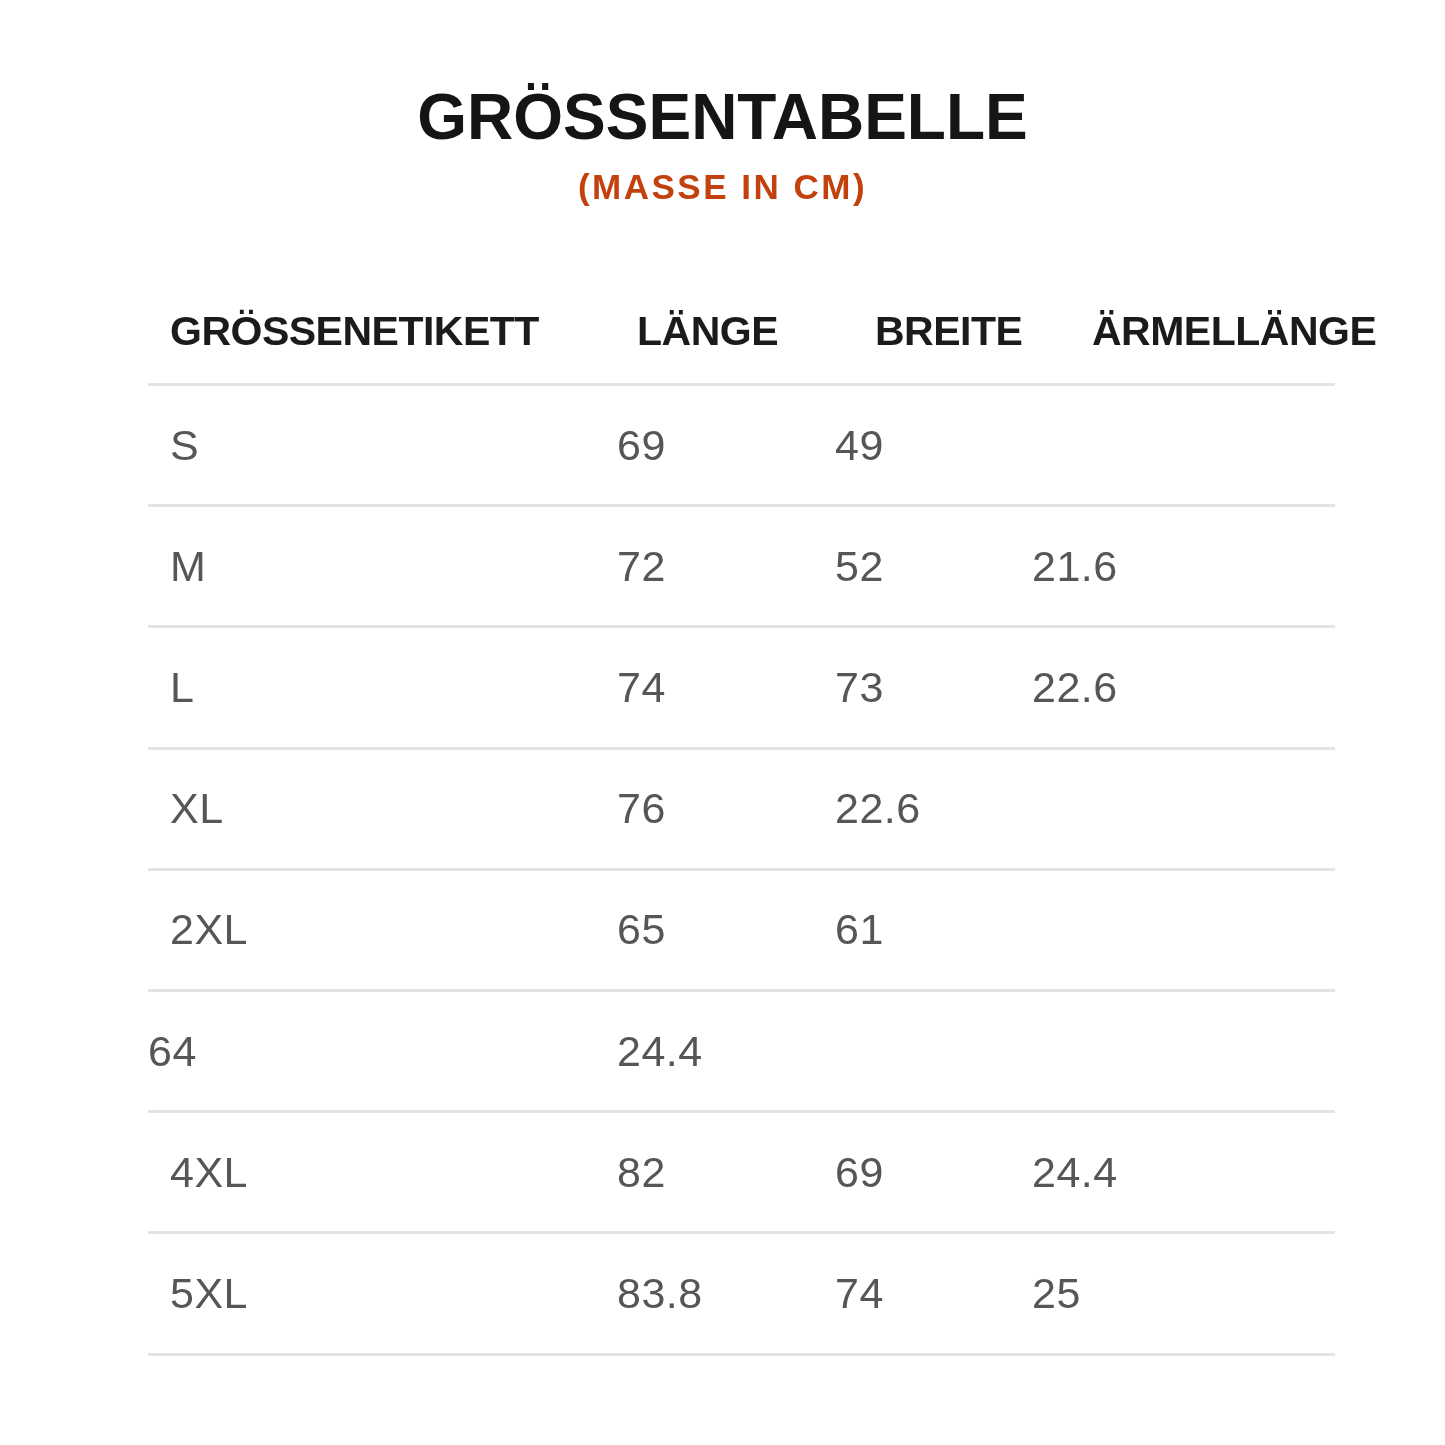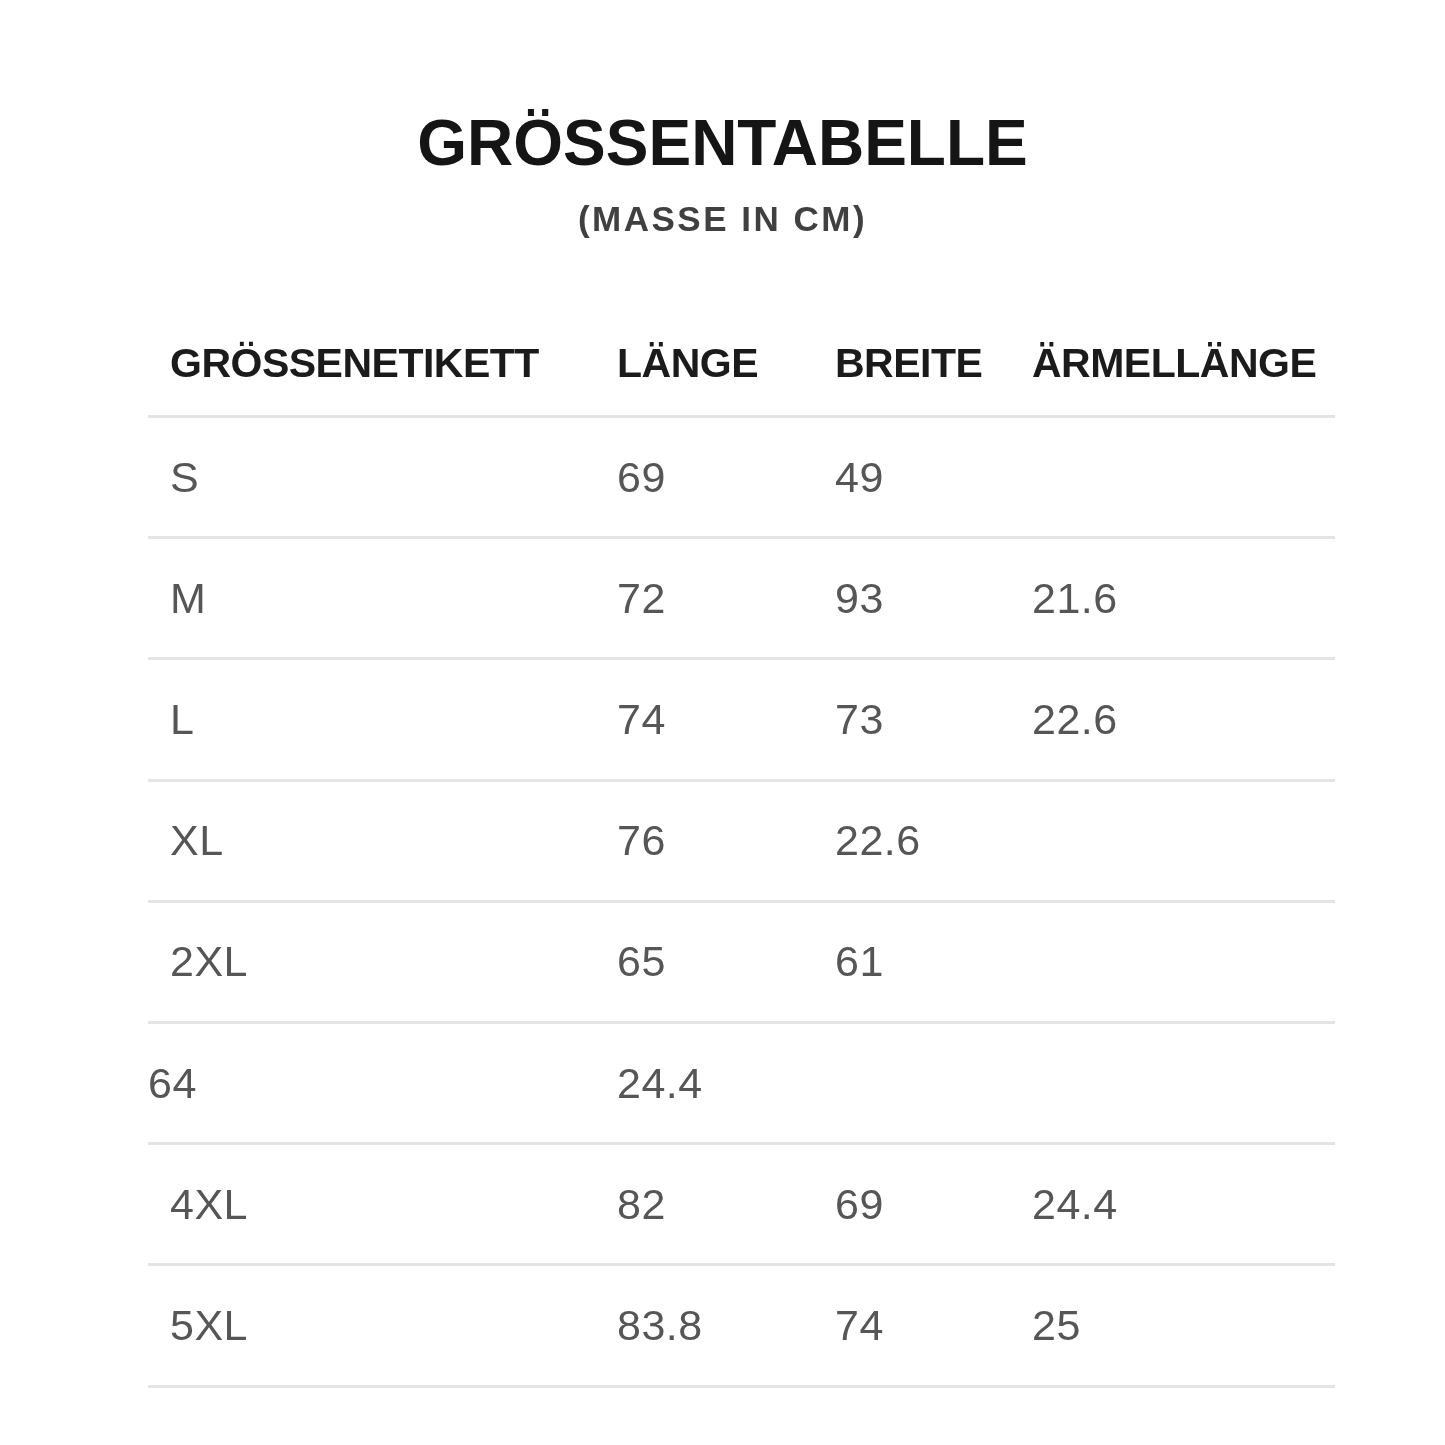--- a/index.html
+++ b/index.html
@@ -11,51 +11,52 @@
     overflow: hidden;
     font-family: "Liberation Sans", "DejaVu Sans", sans-serif;
   }
   .page {
     width: 1445px;
     height: 1445px;
     background: #ffffff;
   }
   .title {
     margin: 0;
-    padding-top: 111px;
+    padding-top: 85px;
     text-align: center;
     font-size: 64px;
     font-weight: 800;
     letter-spacing: 0px;
     line-height: 1;
     color: #151515;
   }
   .subtitle {
-    margin-top: 26px;
+    margin-top: 20px;
     text-align: center;
     font-size: 35px;
     font-weight: 600;
     letter-spacing: 2.5px;
     line-height: 1;
-    color: #404040;
+    color: #c2410c;
   }
   .size-table {
     width: 1187px;
     margin-left: 148px;
     margin-top: 76px;
   }
   .row {
     display: grid;
     grid-template-columns: 469px 218px 197px 1fr;
     align-items: center;
     box-sizing: border-box;
     border-bottom: 3px solid #e4e4e4;
   }
   .header-row {
     height: 106px;
+    gap: 20px;
   }
   .data-row {
     height: 121.2px;
   }
   .cell {
     padding: 0;
     white-space: nowrap;
   }
   .cell.first {
     padding-left: 22px;
@@ -92,21 +93,21 @@
 
     <div class="row data-row">
       <div class="cell first">S</div>
       <div class="cell">69</div>
       <div class="cell">49</div>
     </div>
 
     <div class="row data-row">
       <div class="cell first">M</div>
       <div class="cell">72</div>
-      <div class="cell">93</div>
+      <div class="cell">52</div>
       <div class="cell">21.6</div>
     </div>
 
     <div class="row data-row">
       <div class="cell first">L</div>
       <div class="cell">74</div>
       <div class="cell">73</div>
       <div class="cell">22.6</div>
     </div>
 

